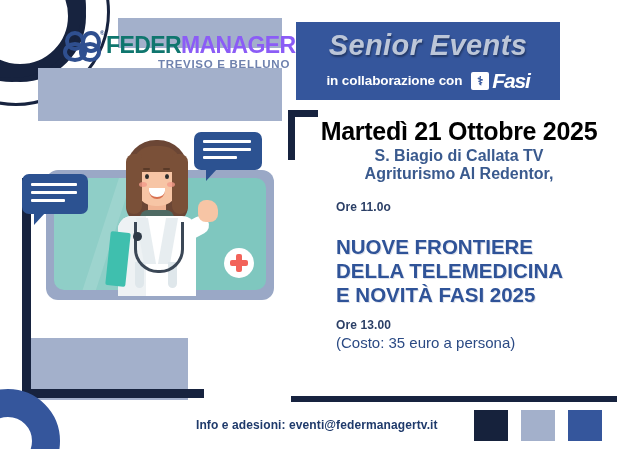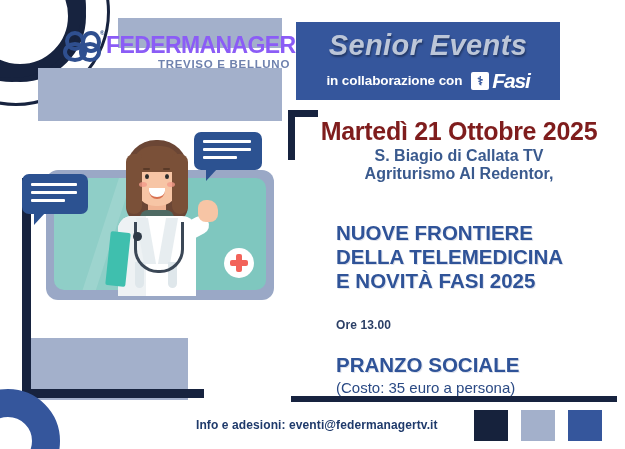--- a/index.html
+++ b/index.html
@@ -76,21 +76,21 @@
   .logo-word {
     position: absolute;
     left: 44px;
     top: 6px;
     font-size: 23px;
     font-weight: bold;
     letter-spacing: -0.6px;
     white-space: nowrap;
     line-height: 1;
   }
-  .logo-word .w1 { color: #8b5cf6; }
+  .logo-word .w1 { color: #0f766e; }
   .logo-word .w2 { color: #8b5cf6; }
   .logo-sub {
     position: absolute;
     left: 96px;
     top: 31px;
     font-size: 11.5px;
     font-weight: bold;
     letter-spacing: 0.7px;
     color: #6f82ae;
     white-space: nowrap;
@@ -366,21 +366,21 @@
   .date-block {
     position: absolute;
     left: 300px;
     top: 118px;
     width: 318px;
     text-align: center;
   }
   .date-main {
     font-size: 25px;
     font-weight: bold;
-    color: #7f1d1d;
+    color: #000000;
     letter-spacing: -0.3px;
     line-height: 1.05;
   }
   .date-venue {
     font-size: 16px;
     font-weight: bold;
     color: #3a5a8e;
     line-height: 1.12;
     margin-top: 3px;
   }
@@ -544,26 +544,26 @@
 
   <div class="date-block">
     <div class="date-main">Martedì 21 Ottobre 2025</div>
     <div class="date-venue">
       <div>S. Biagio di Callata TV</div>
       <div>Agriturismo Al Redentor,</div>
     </div>
   </div>
 
   <div class="session s1">
+    <div class="session-time">Ore 11.0o</div>
     <div class="session-title">NUOVE FRONTIERE<br>DELLA TELEMEDICINA<br>E NOVITÀ FASI 2025</div>
   </div>
 
   <div class="session s2">
     <div class="session-time">Ore 13.00</div>
-    <div class="session-title">PRANZO SOCIALE</div>
     <div class="session-note">(Costo: 35 euro a persona)</div>
   </div>
 
   <div class="footer-rule"></div>
   <div class="footer-info">Info e adesioni: eventi@federmanagertv.it</div>
   <div class="swatch c1"></div>
   <div class="swatch c2"></div>
   <div class="swatch c3"></div>
 
 </div>

